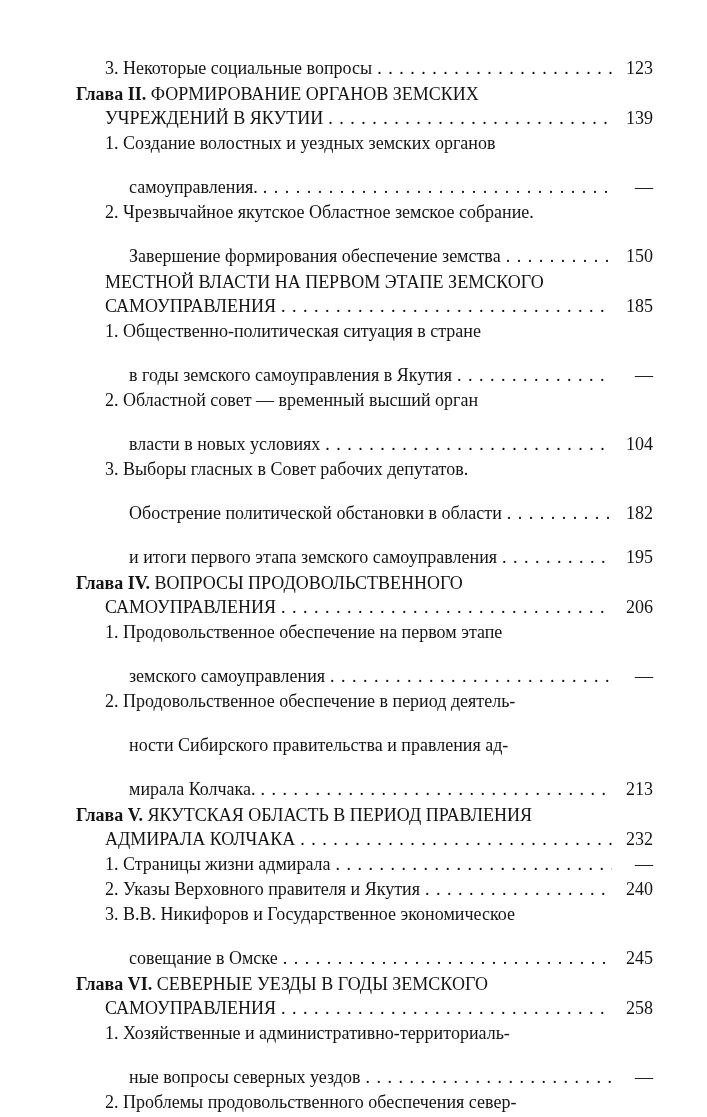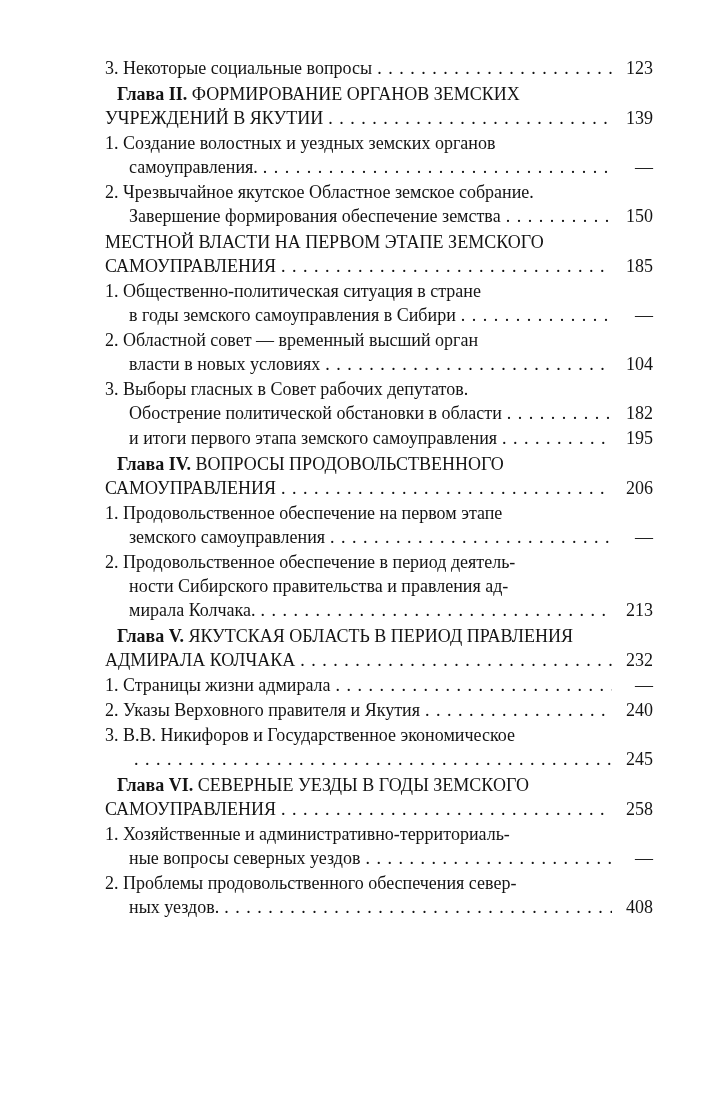--- a/index.html
+++ b/index.html
@@ -20,23 +20,23 @@
   }
   .toc { width: 100%; }
   .entry { margin-bottom: 1px; }
   .entry.chapter { margin-top: 2px; }
   .line {
     font-size: 18px;
     line-height: 24px;
     white-space: nowrap;
   }
   .line.last { display: flex; align-items: baseline; }
-  .indent-0 { padding-left: 0; margin-left: 41px; }
+  .indent-0 { padding-left: 0; }
   .indent-1 { padding-left: 29px; }
-  .indent-2 { padding-left: 53px; }
+  .indent-2 { padding-left: 53px; margin-top: 20px; }
   .prefix { font-weight: bold; }
   .txt { flex: 0 0 auto; }
   .leader {
     flex: 1 1 auto;
     min-width: 0;
     overflow: hidden;
     text-align: right;
     margin: 0 5px 0 5px;
     letter-spacing: 1px;
   }
@@ -89,21 +89,21 @@
         <div class="line indent-1"><span class="txt">МЕСТНОЙ ВЛАСТИ НА ПЕРВОМ ЭТАПЕ ЗЕМСКОГО</span></div>
         <div class="line indent-1 last">
           <span class="txt">САМОУПРАВЛЕНИЯ</span>
           <span class="leader"></span>
           <span class="pagenum">185</span>
         </div>
       </div>
       <div class="entry item">
         <div class="line indent-1"><span class="txt">1. Общественно-политическая ситуация в стране</span></div>
         <div class="line indent-2 last">
-          <span class="txt">в годы земского самоуправления в Сибири</span>
+          <span class="txt">в годы земского самоуправления в Якутия</span>
           <span class="leader"></span>
           <span class="pagenum">—</span>
         </div>
       </div>
       <div class="entry item">
         <div class="line indent-1"><span class="txt">2. Областной совет — временный высший орган</span></div>
         <div class="line indent-2 last">
           <span class="txt">власти в новых условиях</span>
           <span class="leader"></span>
           <span class="pagenum">104</span>
@@ -167,20 +167,21 @@
       <div class="entry item">
         <div class="line indent-1 last">
           <span class="txt">2. Указы Верховного правителя и Якутия</span>
           <span class="leader"></span>
           <span class="pagenum">240</span>
         </div>
       </div>
       <div class="entry item">
         <div class="line indent-1"><span class="txt">3. В.В. Никифоров и Государственное экономическое</span></div>
         <div class="line indent-2 last">
+          <span class="txt">совещание в Омске</span>
           <span class="leader"></span>
           <span class="pagenum">245</span>
         </div>
       </div>
       <div class="entry chapter">
         <div class="line indent-0"><span class="prefix">Глава VI. </span><span class="txt">СЕВЕРНЫЕ УЕЗДЫ В ГОДЫ ЗЕМСКОГО</span></div>
         <div class="line indent-1 last">
           <span class="txt">САМОУПРАВЛЕНИЯ</span>
           <span class="leader"></span>
           <span class="pagenum">258</span>

